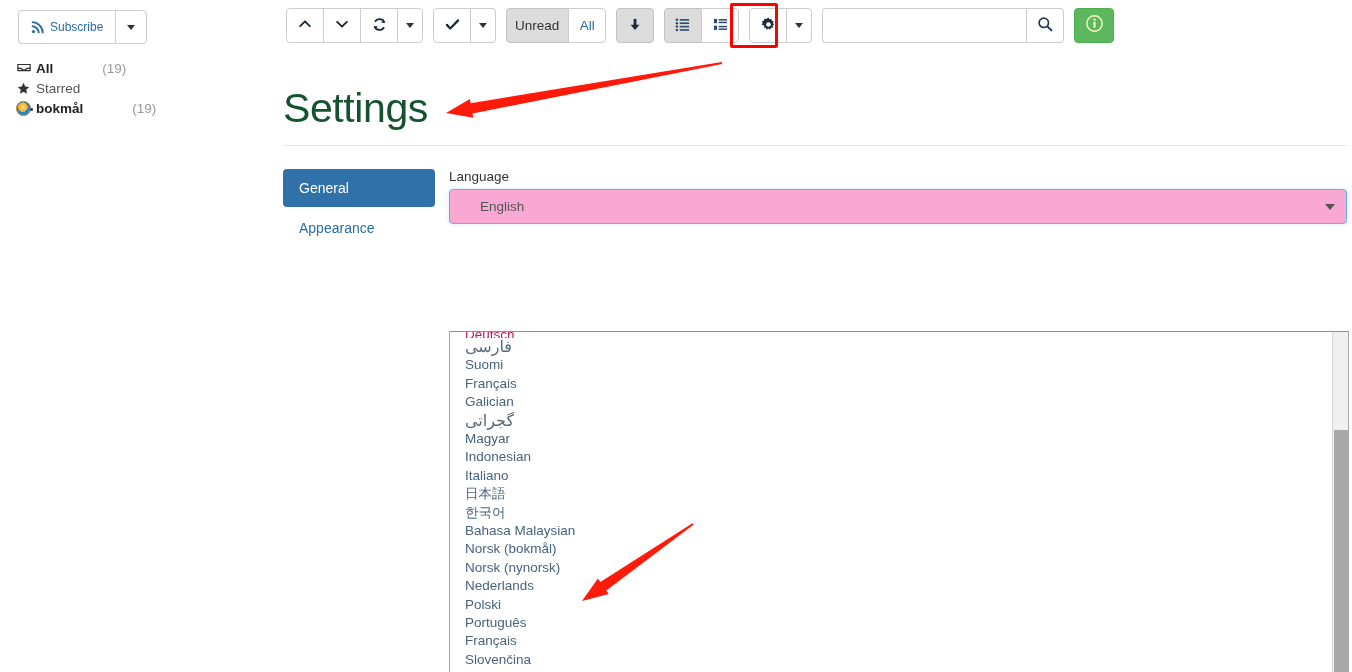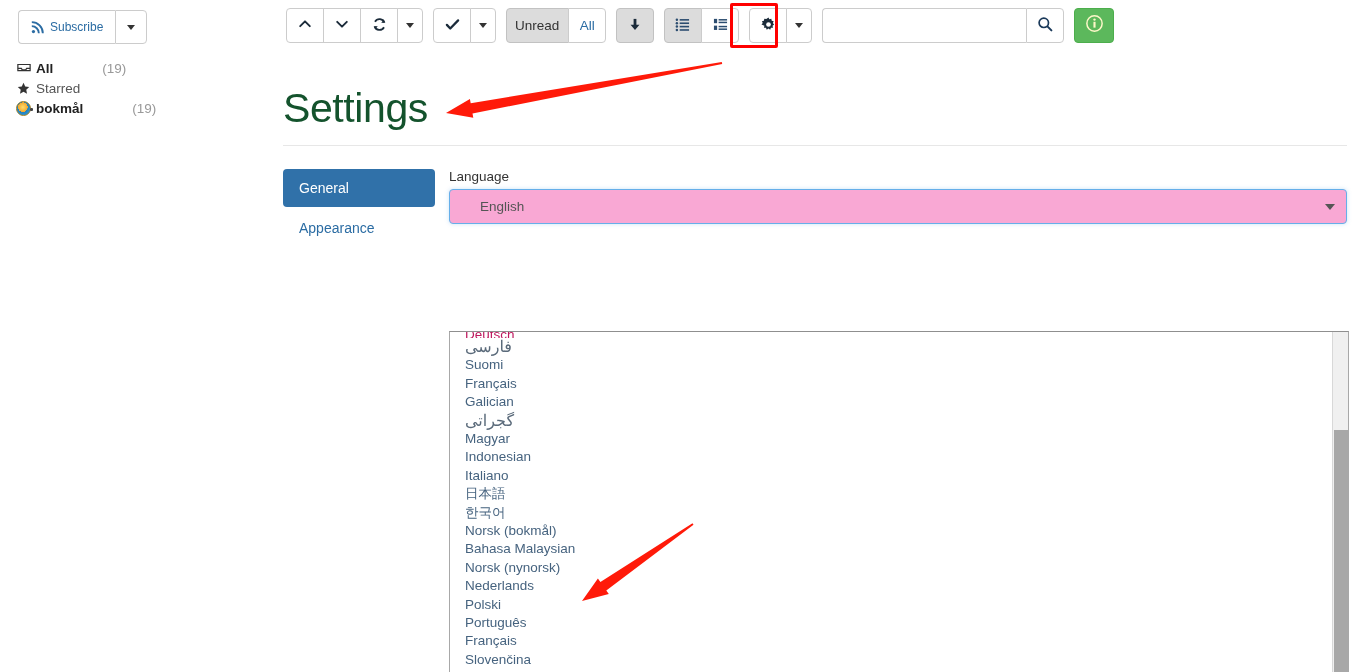--- a/index.html
+++ b/index.html
@@ -412,22 +412,22 @@
                 <li class="dd-item rtl">فارسی</li>
                 <li class="dd-item">Suomi</li>
                 <li class="dd-item">Français</li>
                 <li class="dd-item">Galician</li>
                 <li class="dd-item rtl">گجراتی</li>
                 <li class="dd-item">Magyar</li>
                 <li class="dd-item">Indonesian</li>
                 <li class="dd-item">Italiano</li>
                 <li class="dd-item">日本語</li>
                 <li class="dd-item">한국어</li>
+                <li class="dd-item">Bahasa Malaysian</li>
                 <li class="dd-item">Norsk (bokmål)</li>
-                <li class="dd-item">Bahasa Malaysian</li>
                 <li class="dd-item">Norsk (nynorsk)</li>
                 <li class="dd-item">Nederlands</li>
                 <li class="dd-item">Polski</li>
                 <li class="dd-item">Português</li>
                 <li class="dd-item">Français</li>
                 <li class="dd-item">Slovenčina</li>
               </ul>
             <div class="dd-scrollbar">
               <div class="dd-thumb"></div>
             </div>

